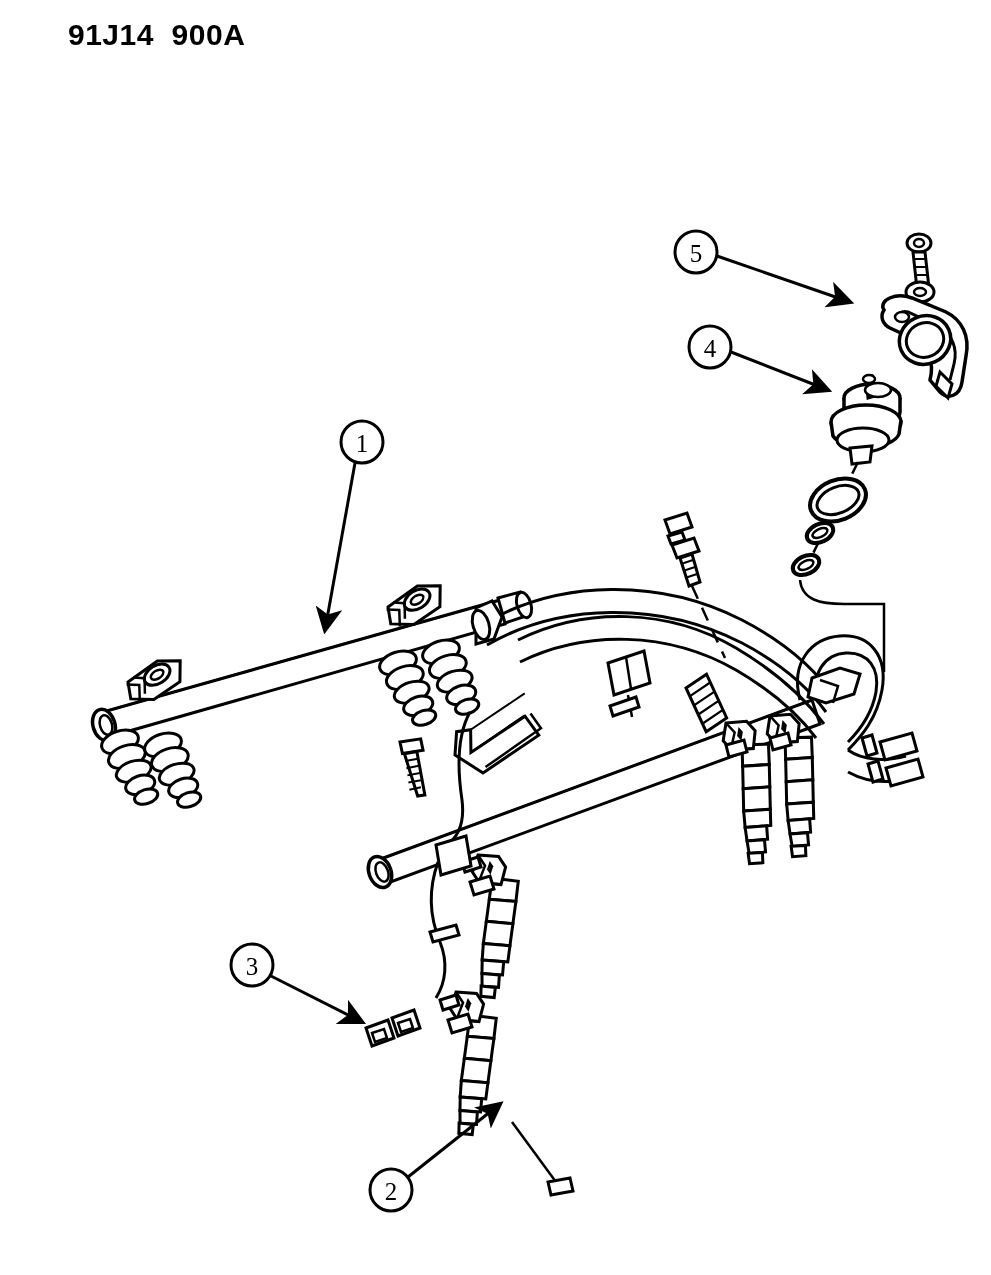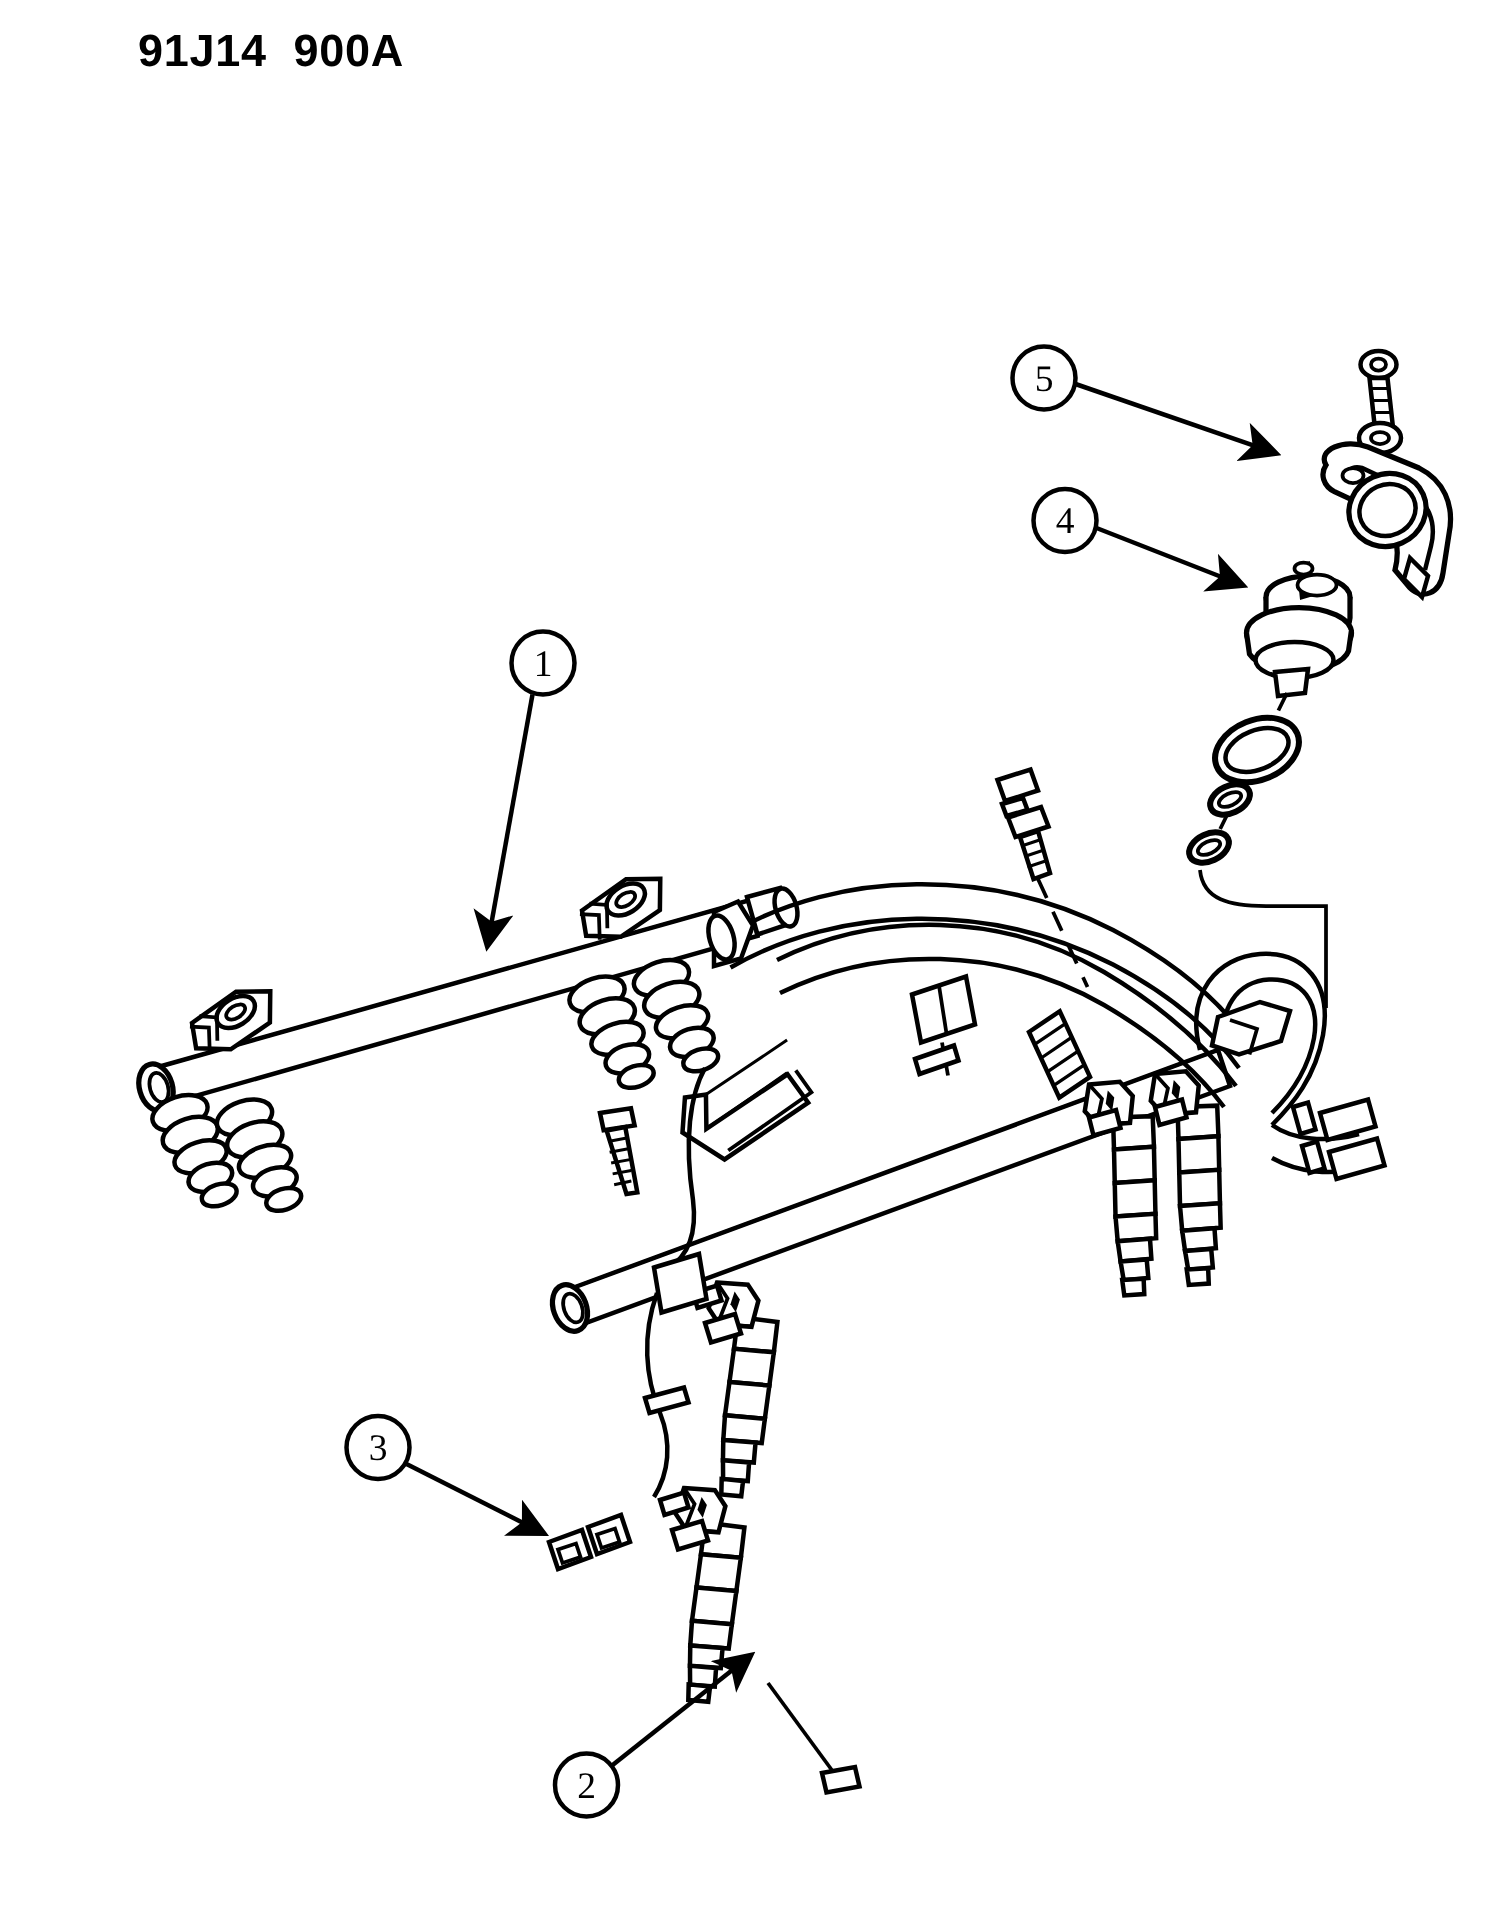--- a/index.html
+++ b/index.html
@@ -22,21 +22,20 @@
     position: absolute;
     left: 68px;
     top: 18px;
     font-family: "Liberation Sans", sans-serif;
     font-size: 30px;
     font-weight: bold;
     letter-spacing: 0.5px;
     color: #000000;
     white-space: pre;
     user-select: none;
-    margin-left: 24px;
   }
   #artwork {
     position: absolute;
     left: 0;
     top: 0;
     width: 991px;
     height: 1275px;
   }
   .callout-label {
     font-family: "Liberation Serif", serif;

